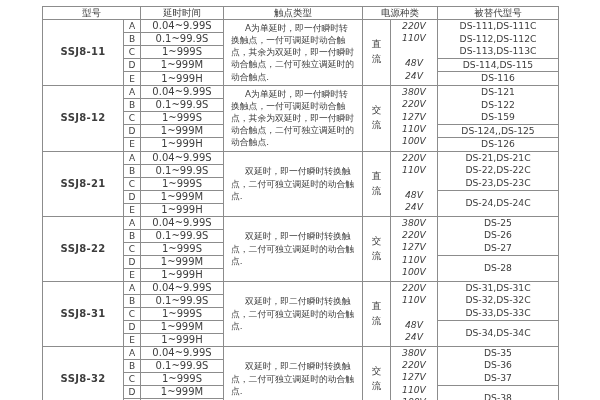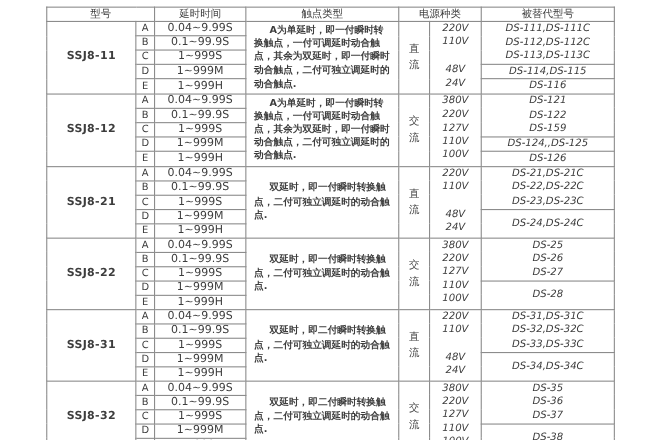--- a/index.html
+++ b/index.html
@@ -9,29 +9,29 @@
     border-collapse:collapse; table-layout:fixed; border:1px solid #7a7a7a; }
   td, th { border:1px solid #8c8c8c; font-weight:normal; text-align:center;
     vertical-align:middle; padding:0; font-size:9px; line-height:12px;
     overflow:hidden; white-space:nowrap; }
   tr { height:12.5px; }
   tr.hdr { height:12px; }
   th { font-size:9.5px; color:#3d3d3d; }
   td.model { font-size:10px; letter-spacing:0.3px;font-weight:bold; }
   td.delay { font-size:10px; }
   td.letter { font-size:9px; }
-  td.contact { vertical-align:middle;font-weight:bold; }
+  td.contact { vertical-align:middle; }
   .contact-text { white-space:normal; text-align:left; text-indent:1.6em;
     padding:1px 7px; font-size:8.8px; line-height:12.1px; color:#3d3d3d; }
-  td.kind { vertical-align:middle; }
+  td.kind { vertical-align:middle;font-family:Liberation Serif, serif; }
   .kind-text { width:12px; margin:0 auto; word-break:break-all;
     white-space:normal; font-size:9.5px; line-height:15px; }
   td.volt { vertical-align:top; }
   .vline { font-size:9.2px; line-height:12.4px; min-height:12.4px;font-style:italic; }
-  td.repl { vertical-align:middle;font-style:italic; }
+  td.repl { vertical-align:middle; }
   .rline { font-size:9.2px; line-height:12.4px; min-height:12.4px; }
   col.c-model{width:81px;} col.c-letter{width:17px;} col.c-delay{width:83px;}
   col.c-contact{width:139px;} col.c-kind{width:28px;} col.c-volt{width:47px;}
   col.c-repl{width:121px;}
 </style>
 </head>
 <body>
 
 <table class="spec">
   <colgroup>

